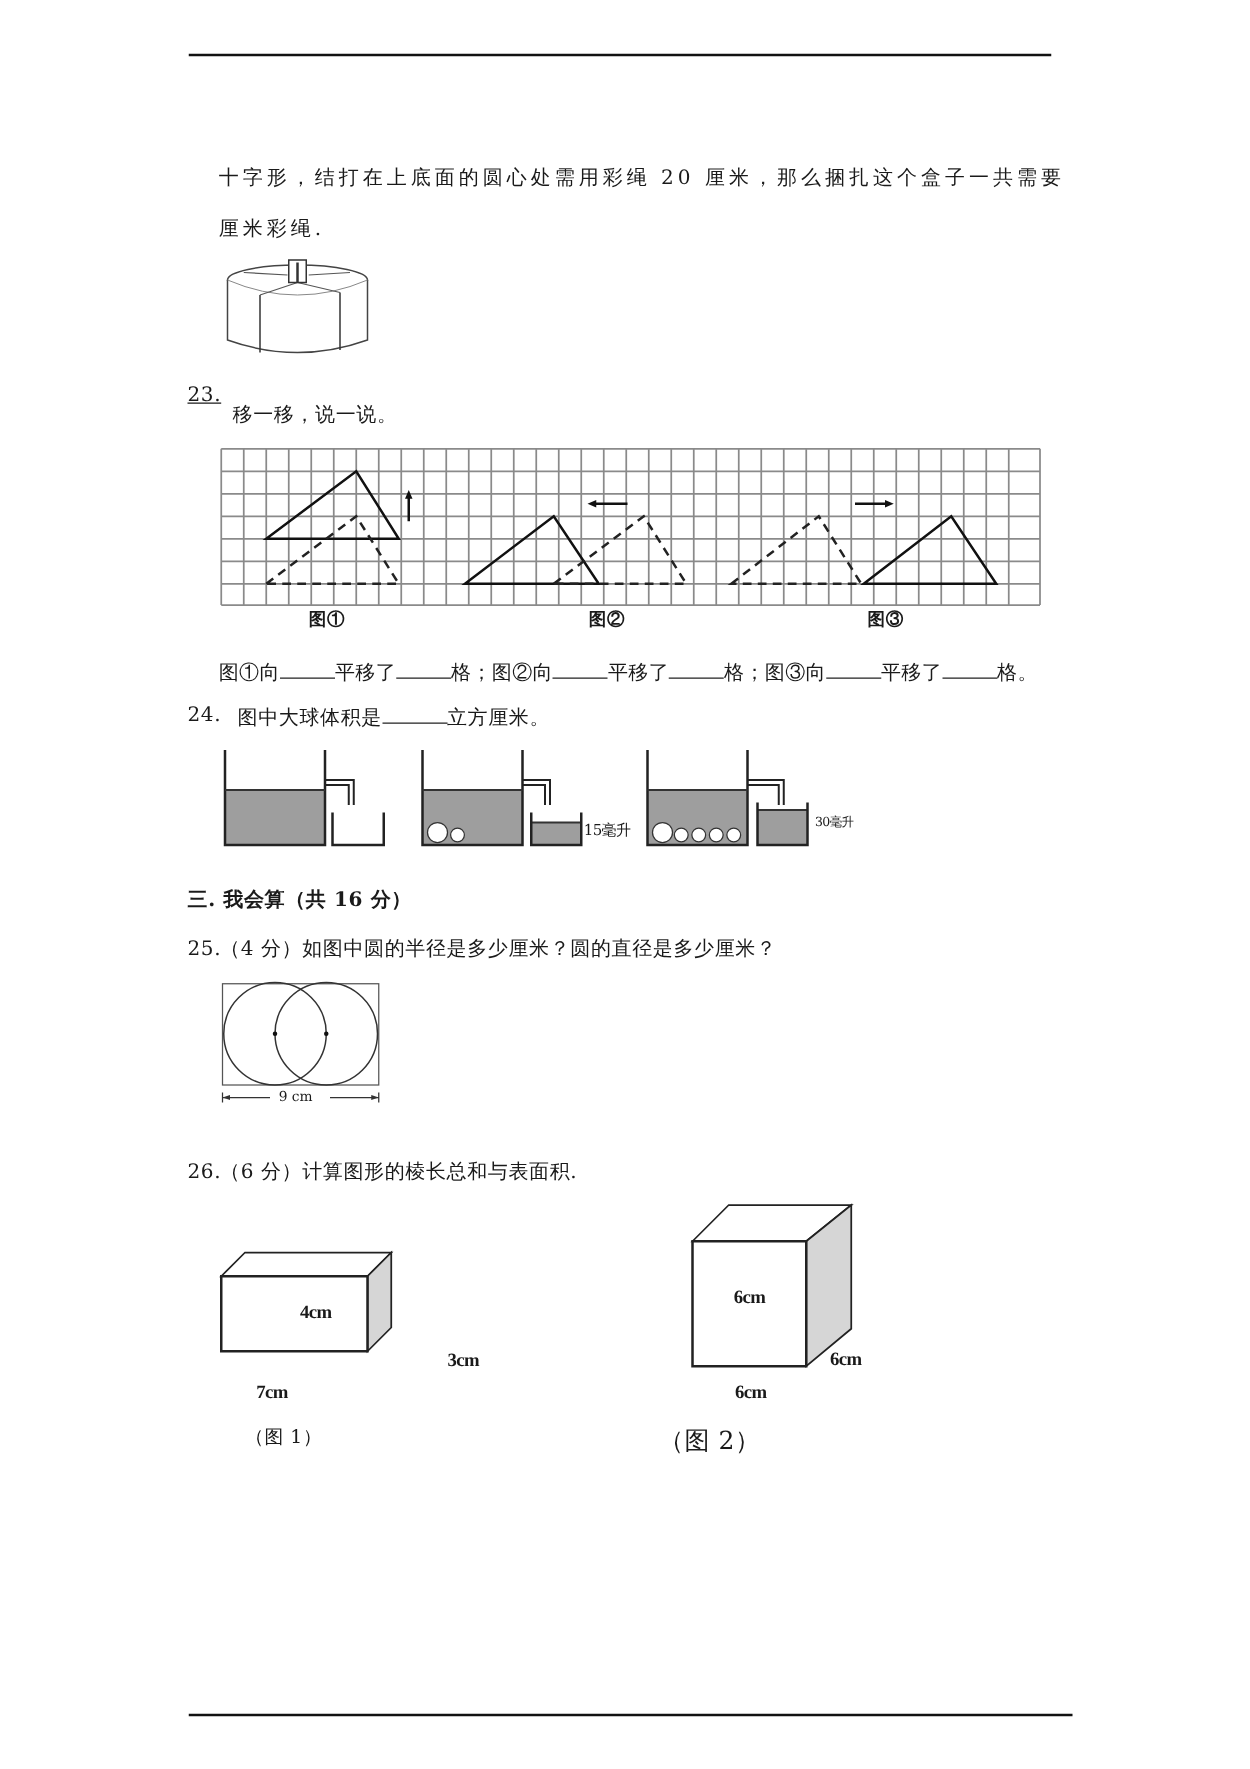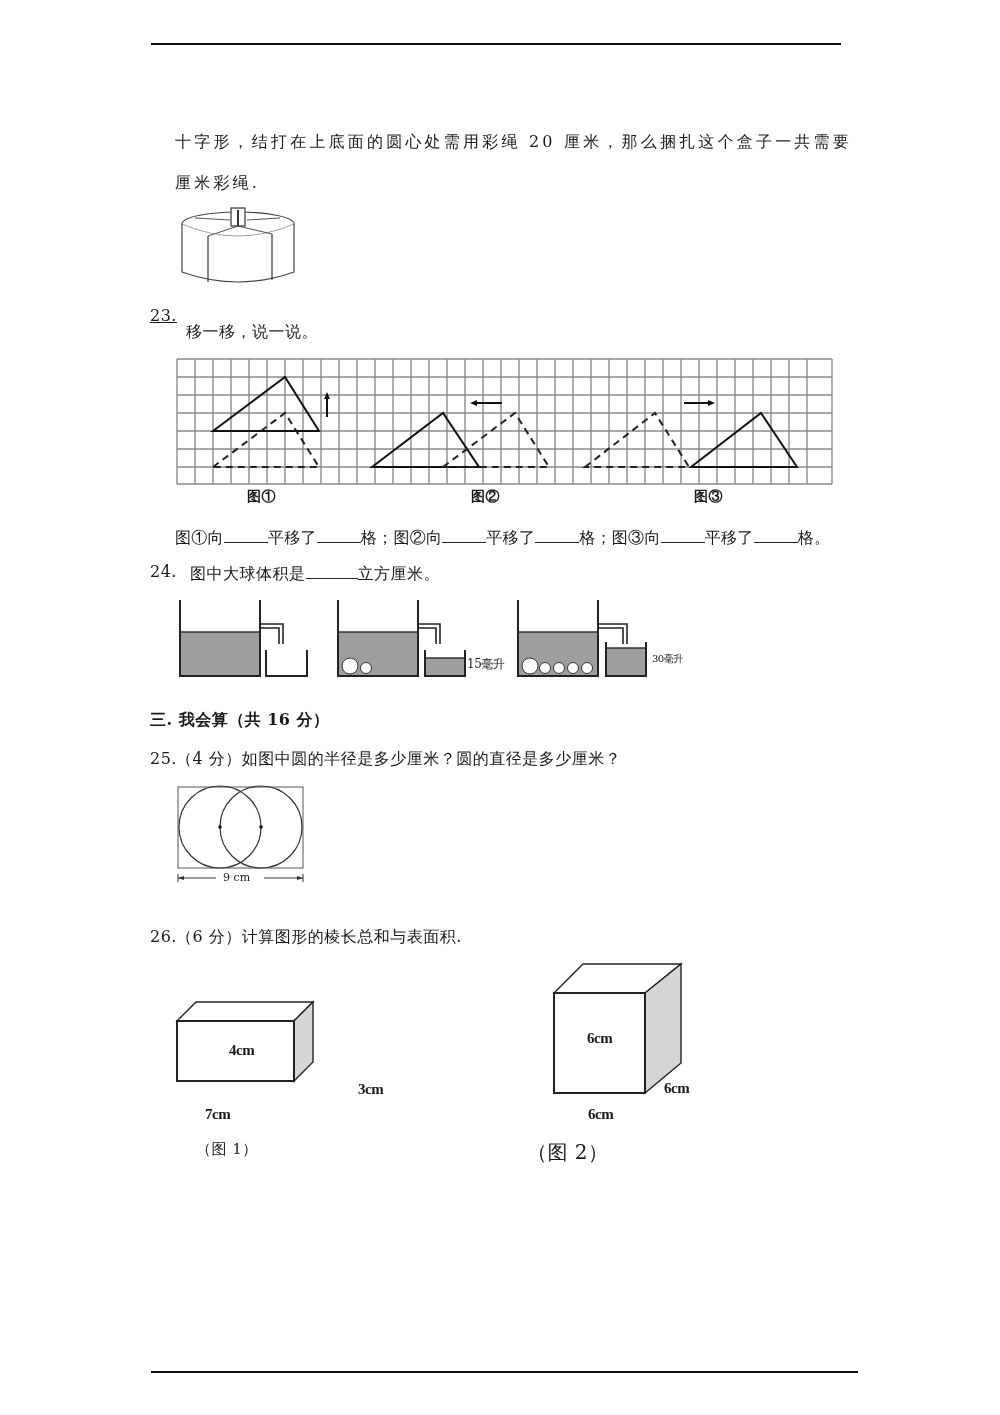--- a/index.html
+++ b/index.html
@@ -182,21 +182,21 @@
 <div class="t" style="left:223px; top:872px; font-size:11px; letter-spacing:0;">9 cm</div>
 
 <div class="t" style="left:150px; top:929px;">26.</div>
 <div class="t" style="left:176px; top:929px;">（6 分）计算图形的棱长总和与表面积.</div>
 
 <svg style="left:175px; top:1000px;" width="150" height="85" viewBox="0 0 150 85">
   <polygon points="2,21 119,21 138,2 21,2" fill="#fff" stroke="#222" stroke-width="1.4"></polygon>
   <polygon points="119,21 138,2 138,62 119,81" fill="#d6d6d6" stroke="#222" stroke-width="1.4"></polygon>
   <rect x="2" y="21" width="117" height="60" fill="#fff" stroke="#222" stroke-width="2"></rect>
 </svg>
-<div class="t lbl" style="left:229px; top:1043px;">4cm</div>
+<div class="t lbl" style="left:240px; top:1043px;">4cm</div>
 <div class="t lbl" style="left:315px; top:1082px;margin-left:43px;">3cm</div>
 <div class="t lbl" style="left:205px; top:1107px;">7cm</div>
 <div class="t" style="left:196px; top:1142px; font-size:15px;">（图 1）</div>
 
 <svg style="left:553px; top:962px;" width="135" height="135" viewBox="0 0 135 135">
   <polygon points="1,31 92,31 128,2 30,2" fill="#fff" stroke="#222" stroke-width="1.4"></polygon>
   <polygon points="92,31 128,2 128,101 92,131" fill="#d6d6d6" stroke="#222" stroke-width="1.4"></polygon>
   <rect x="1" y="31" width="91" height="100" fill="#fff" stroke="#222" stroke-width="2"></rect>
 </svg>
 <div class="t lbl" style="left:587px; top:1031px;">6cm</div>

